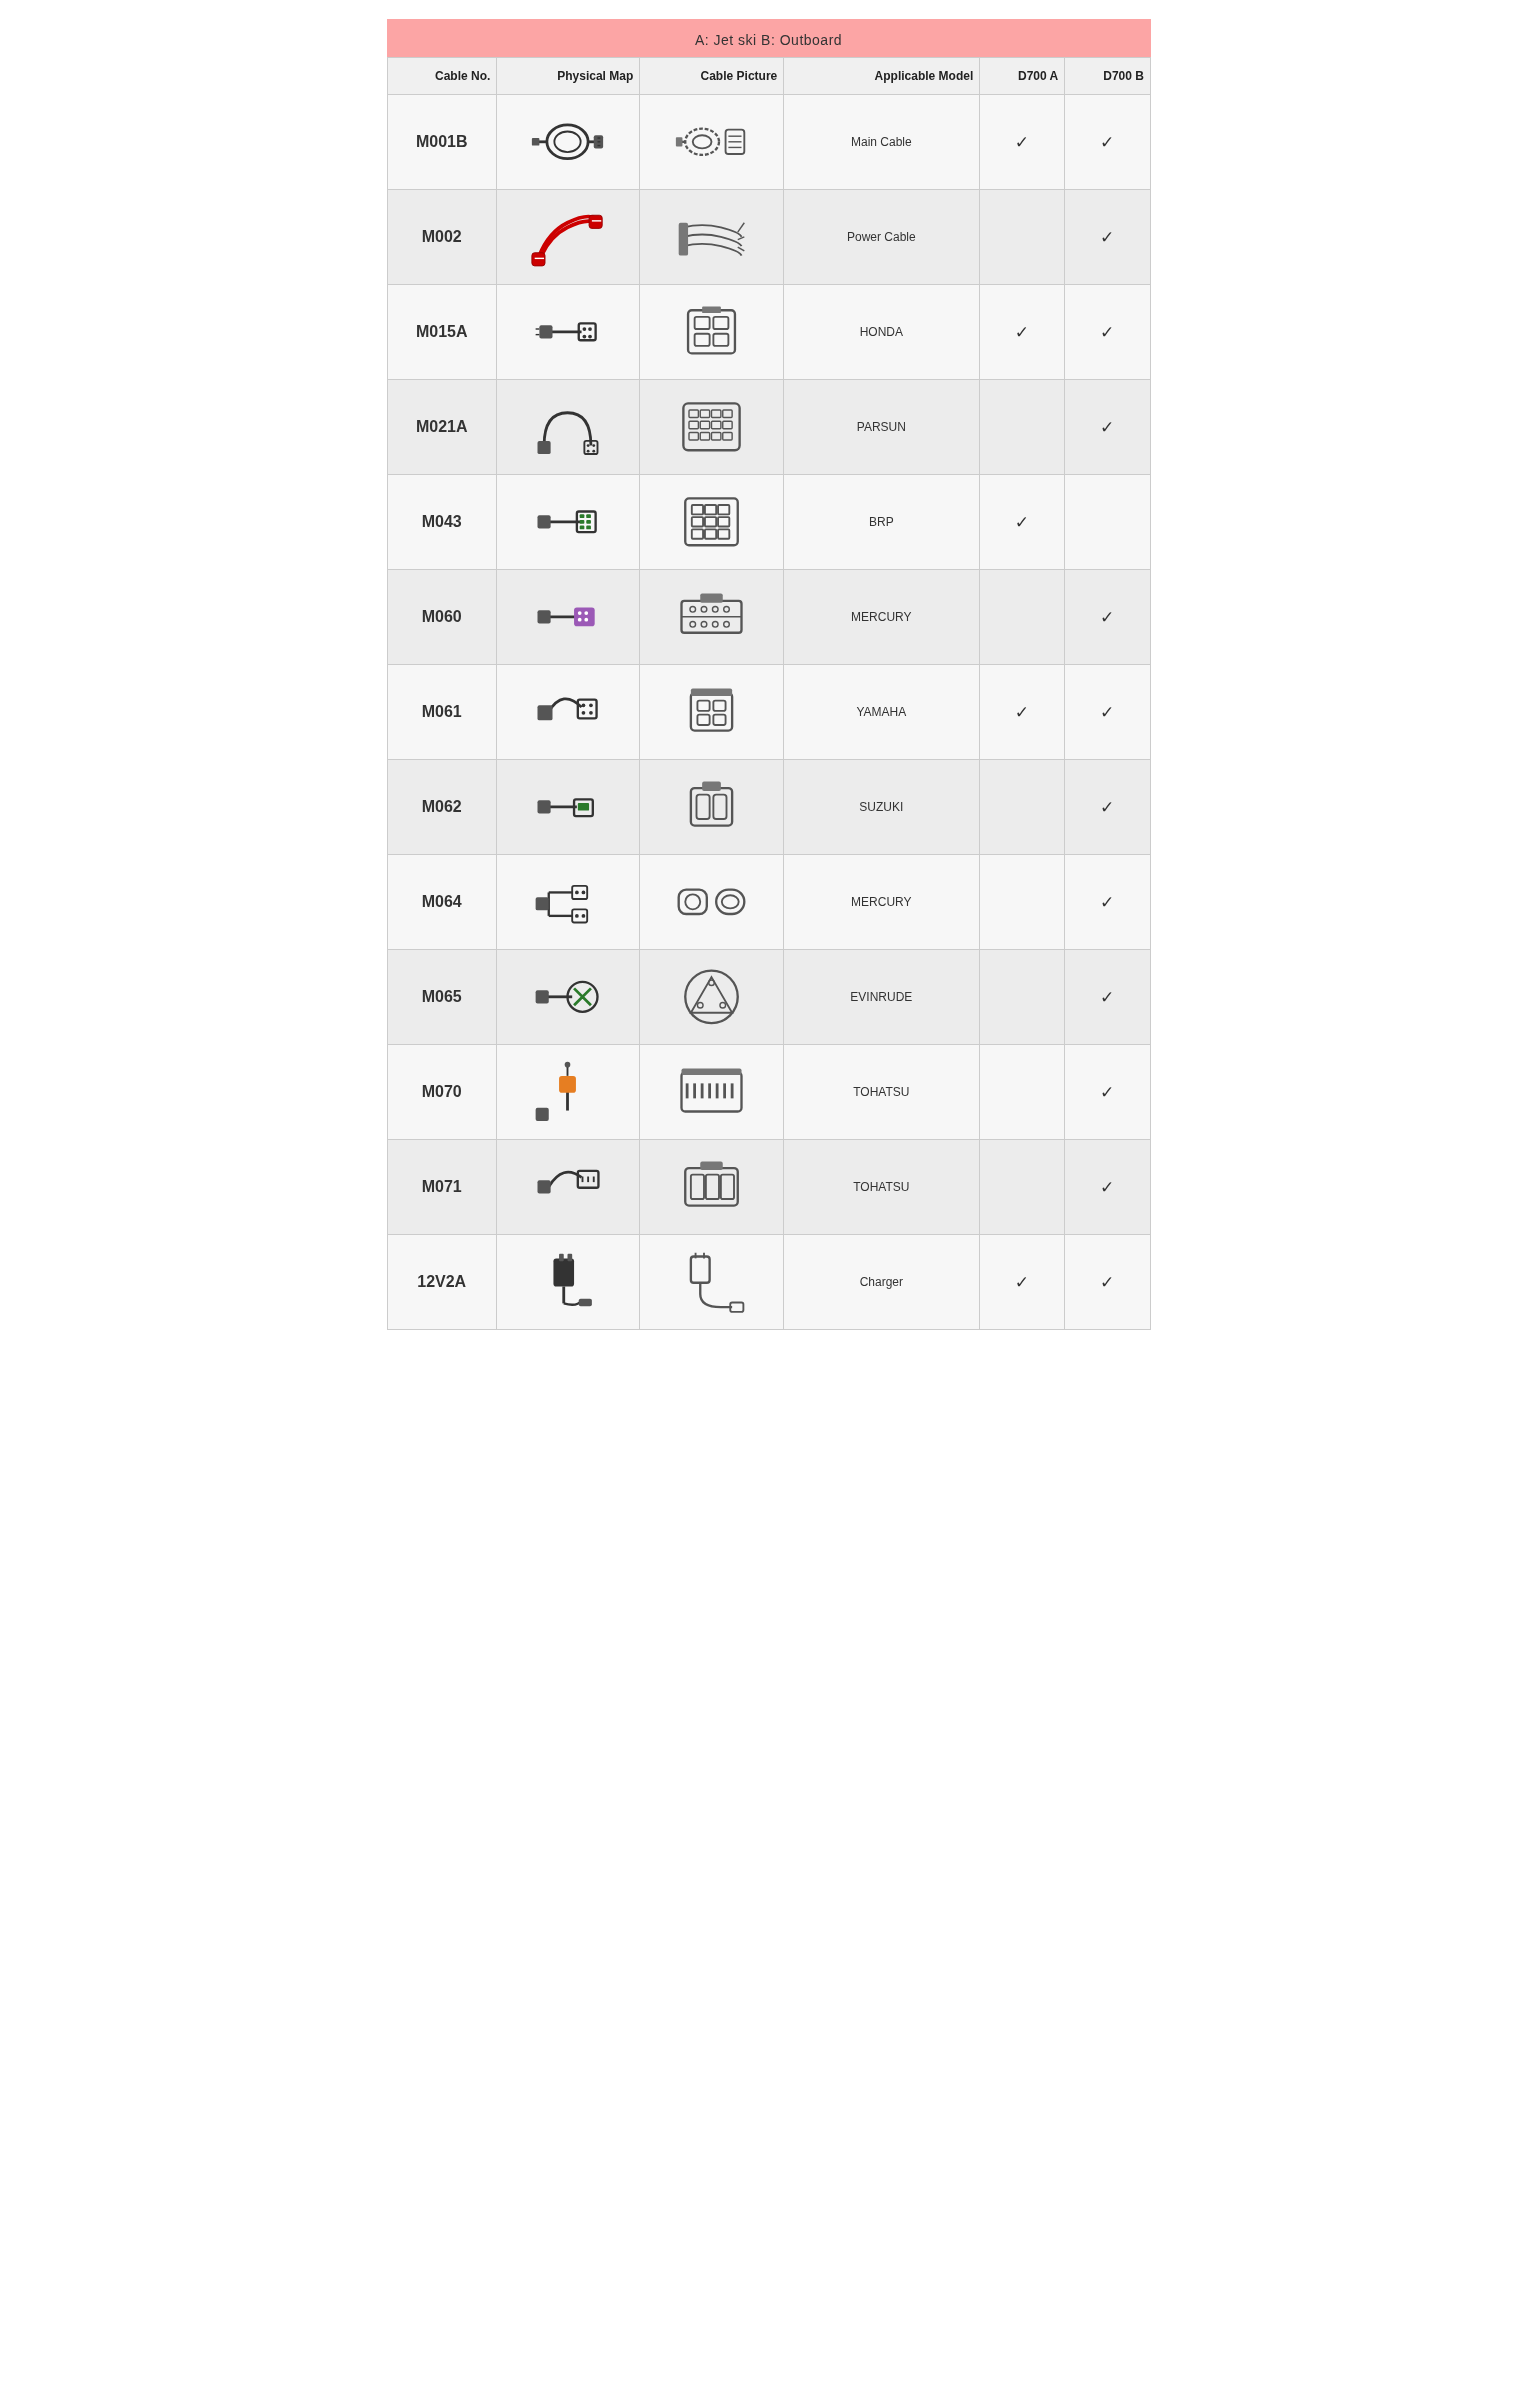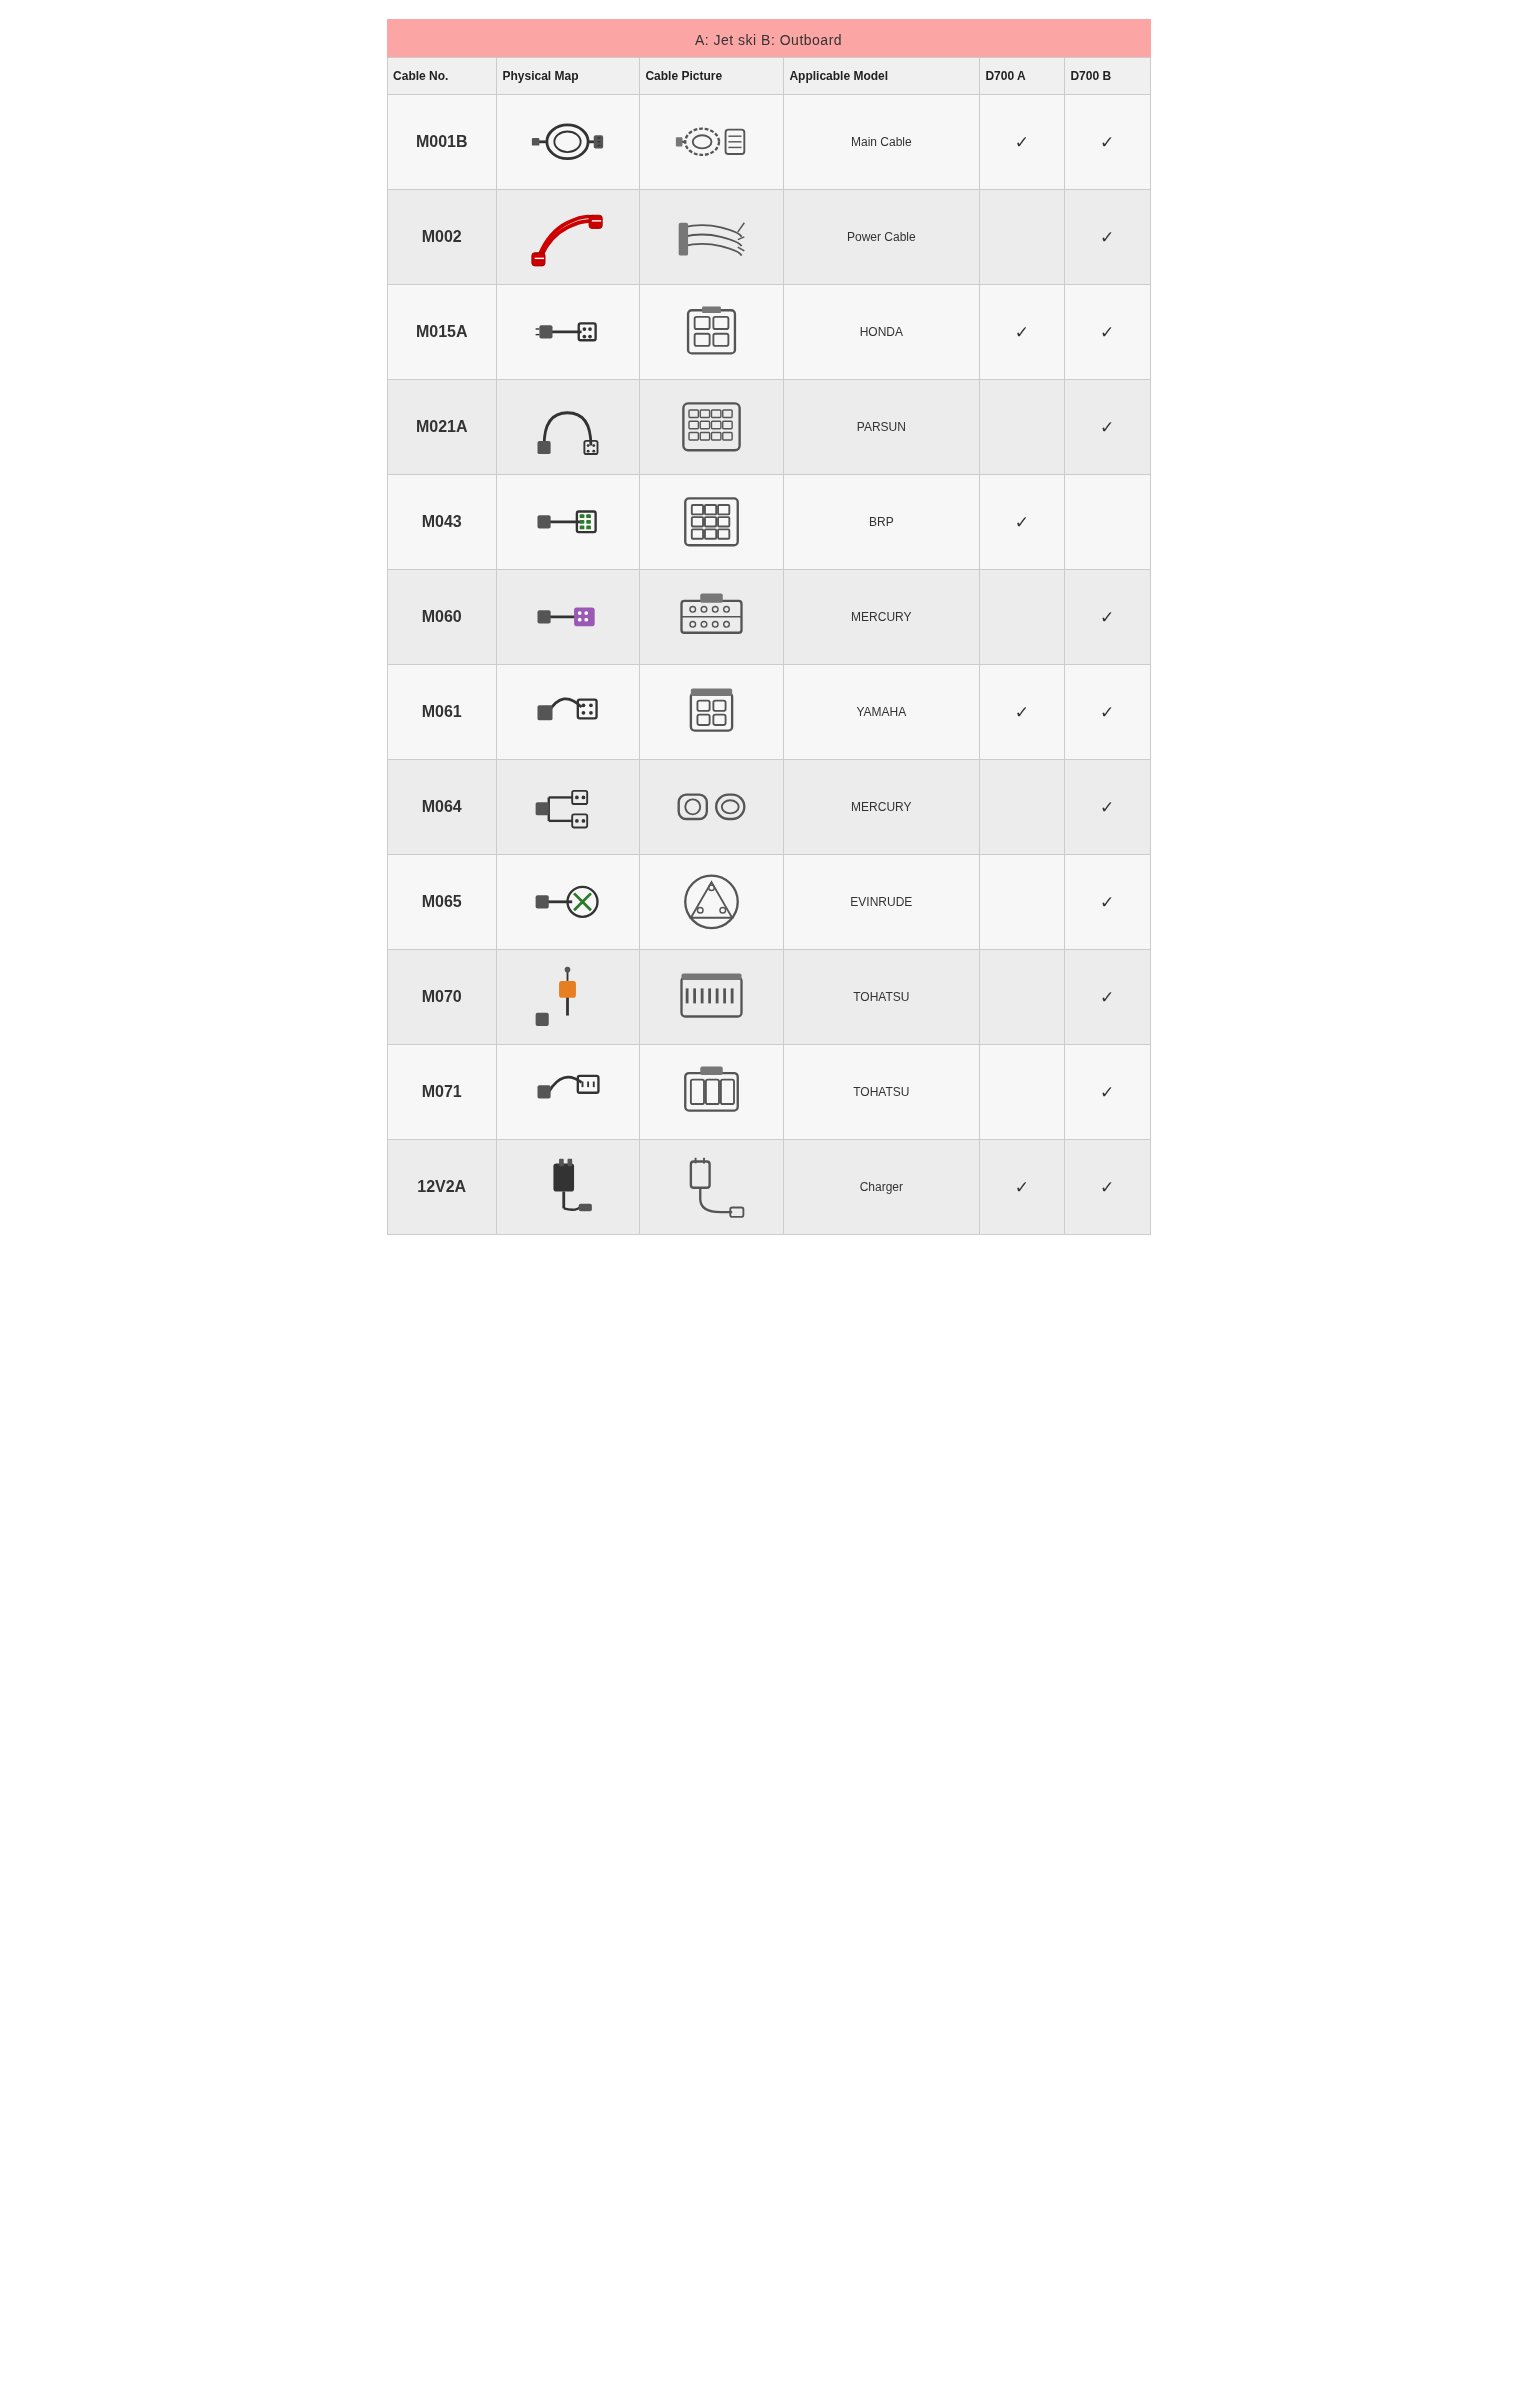--- a/index.html
+++ b/index.html
@@ -27,21 +27,21 @@
       border-collapse: collapse;
       font-size: 12px;
       color: #333;
     }
     thead tr {
       background: #f0f0f0;
     }
     thead th {
       border: 0.9px solid #ccc;
       padding: 11.2px 5.6px;
-      text-align: left;
+      text-align: right;
       font-weight: 600;
       font-size: 12px;
       color: #222;
     }
     tbody tr:nth-child(odd) {
       background: #f7f7f7;
     }
     tbody tr:nth-child(even) {
       background: #ececec;
     }
@@ -331,20 +331,46 @@
       <rect x="25" y="38" width="13" height="11" rx="2" fill="none" stroke="#555" stroke-width="2"></rect>
       <rect x="42" y="38" width="13" height="11" rx="2" fill="none" stroke="#555" stroke-width="2"></rect>
     </svg>
             </div>
           </td>
           <td class="applicable-model">YAMAHA</td>
           <td><span class="checkmark">✓</span></td>
           <td><span class="checkmark">✓</span></td>
         </tr>
         <tr>
+          <td class="cable-no">M062</td>
+          <td>
+            <div class="icon-container">
+              <svg viewBox="0 0 80 70" xmlns="http://www.w3.org/2000/svg">
+      <line x1="15" y1="35" x2="50" y2="35" stroke="#333" stroke-width="3"></line>
+      <rect x="47" y="27" width="20" height="18" rx="2" fill="none" stroke="#333" stroke-width="2.5"></rect>
+      <rect x="51" y="31" width="12" height="8" rx="1" fill="#2a7a2a"></rect>
+      <rect x="8" y="28" width="14" height="14" rx="2" fill="#555"></rect>
+    </svg>
+            </div>
+          </td>
+          <td>
+            <div class="icon-container">
+              <svg viewBox="0 0 80 70" xmlns="http://www.w3.org/2000/svg">
+      <rect x="18" y="15" width="44" height="40" rx="4" fill="none" stroke="#555" stroke-width="2.5"></rect>
+      <rect x="24" y="22" width="14" height="26" rx="3" fill="none" stroke="#555" stroke-width="2"></rect>
+      <rect x="42" y="22" width="14" height="26" rx="3" fill="none" stroke="#555" stroke-width="2"></rect>
+      <rect x="30" y="8" width="20" height="10" rx="2" fill="#777"></rect>
+    </svg>
+            </div>
+          </td>
+          <td class="applicable-model">SUZUKI</td>
+          <td></td>
+          <td><span class="checkmark">✓</span></td>
+        </tr>
+        <tr>
           <td class="cable-no">M064</td>
           <td>
             <div class="icon-container">
               <svg viewBox="0 0 80 70" xmlns="http://www.w3.org/2000/svg">
       <line x1="20" y1="25" x2="45" y2="25" stroke="#333" stroke-width="2.5"></line>
       <line x1="20" y1="50" x2="45" y2="50" stroke="#333" stroke-width="2.5"></line>
       <line x1="20" y1="25" x2="20" y2="50" stroke="#333" stroke-width="2.5"></line>
       <rect x="45" y="18" width="16" height="14" rx="2" fill="none" stroke="#333" stroke-width="2"></rect>
       <circle cx="50" cy="25" r="2" fill="#333"></circle>
       <circle cx="57" cy="25" r="2" fill="#333"></circle>

